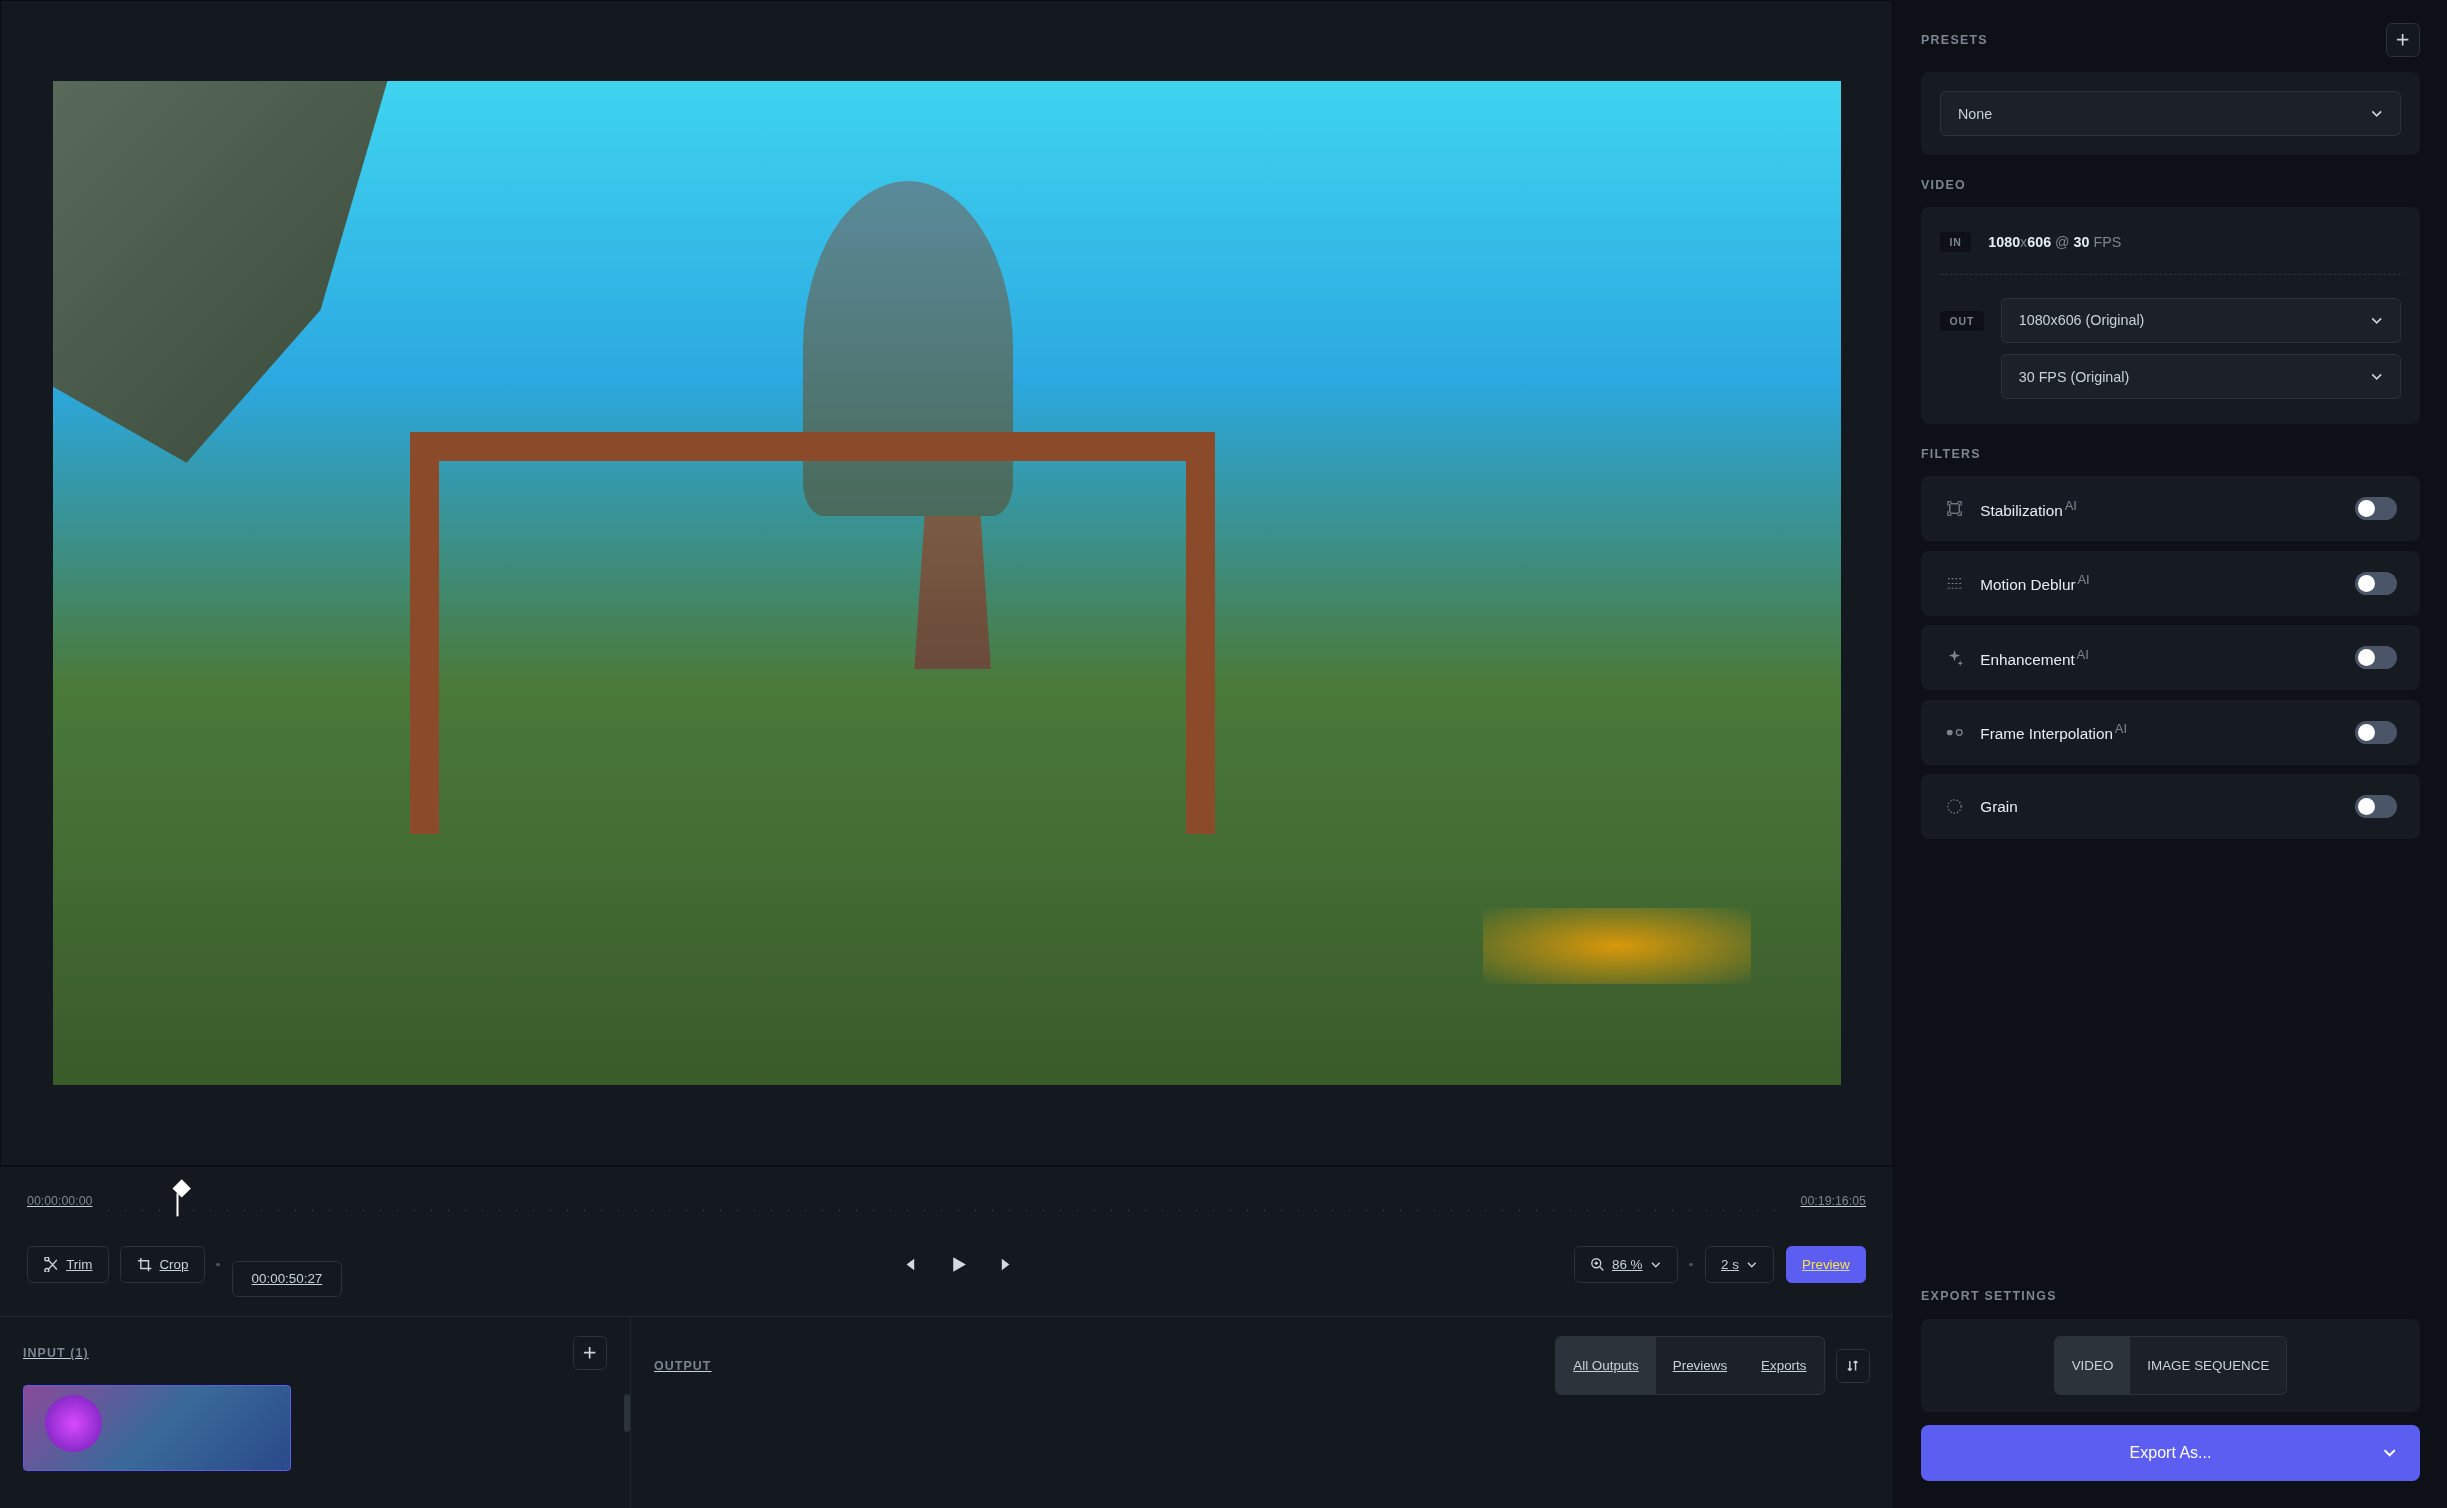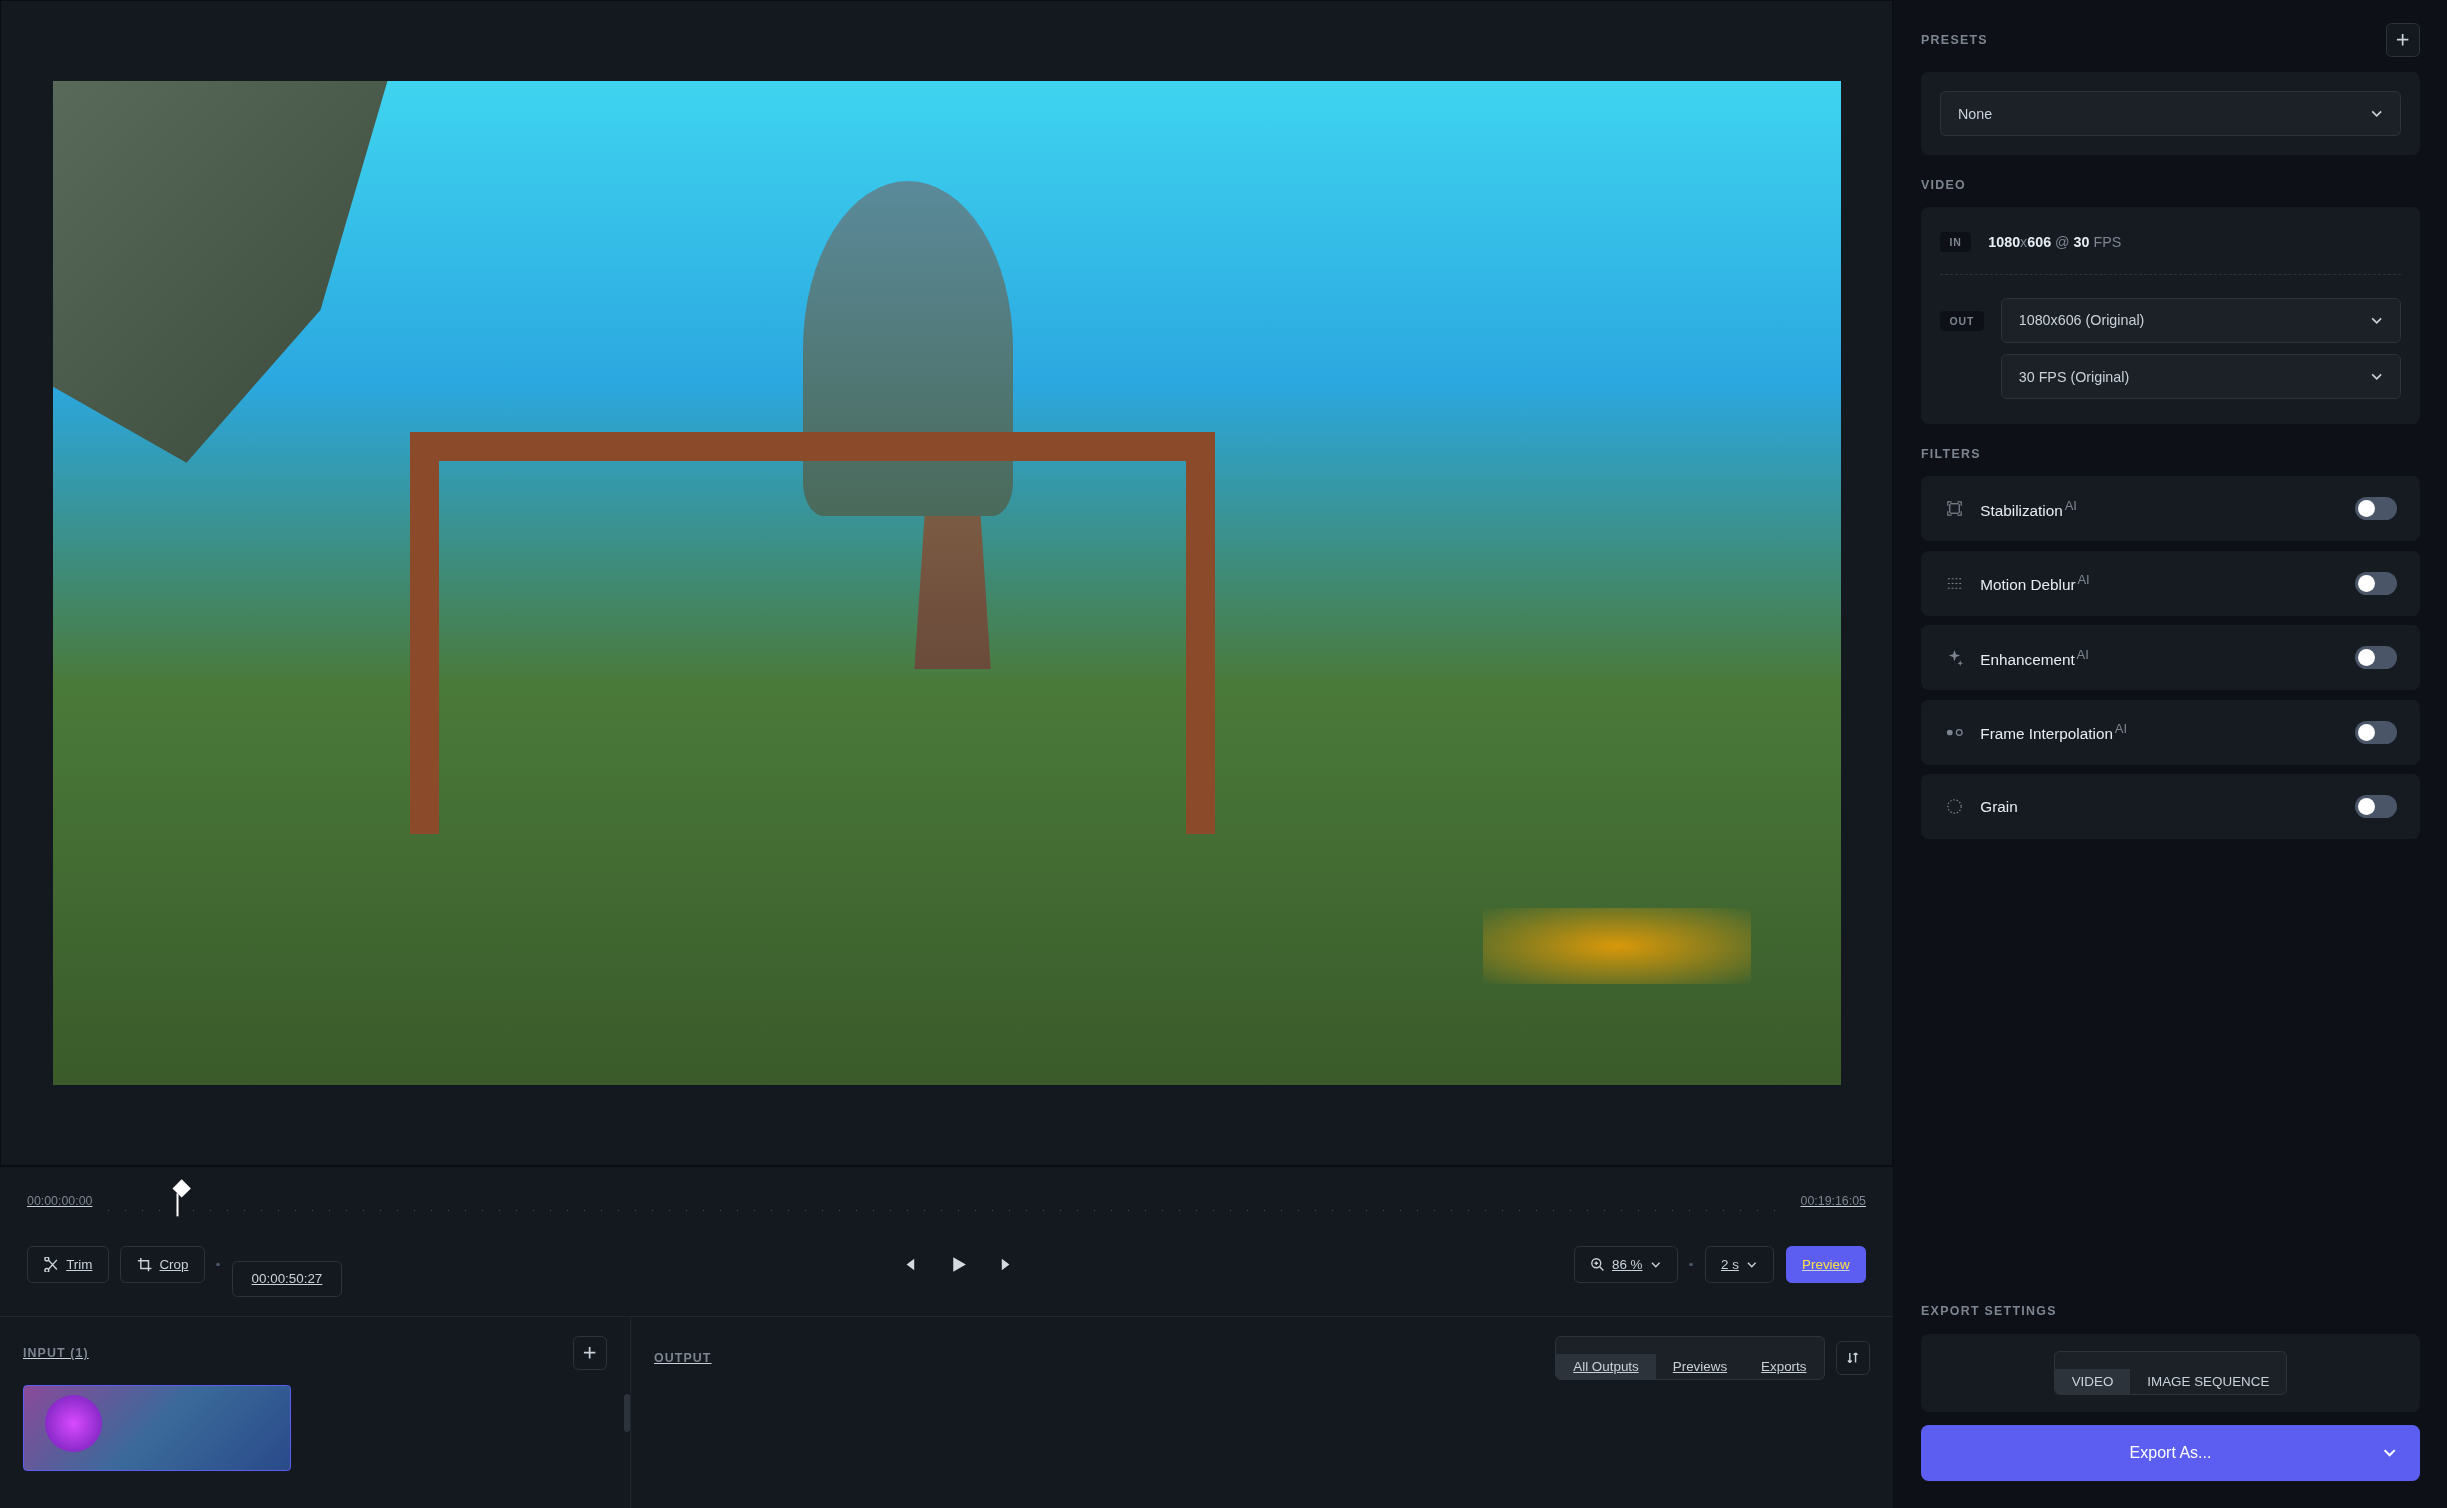--- a/index.html
+++ b/index.html
@@ -208,25 +208,24 @@
   font-weight: 600;
 }
 .segmented {
   display: inline-flex;
   background: #1c2128;
   border: 1px solid #2d333b;
   border-radius: 5.7px;
   overflow: hidden;
 }
 .segmented > div {
-  padding: 5px 17px;
+  padding: 21px 17px;
   cursor: pointer;
   font-size: 13.4px;
   color: #c9d1d9;
-  margin-top: 17px;
 }
 .segmented > div.active {
   background: #2d333b;
 }
 .thumbnail {
   width: 268px;
   height: 86px;
   border: 1.9px solid #5b5ef0;
   border-radius: 3.8px;
   background: linear-gradient(135deg, #8a4a9a, #3a6a9a, #2a4a8a);

